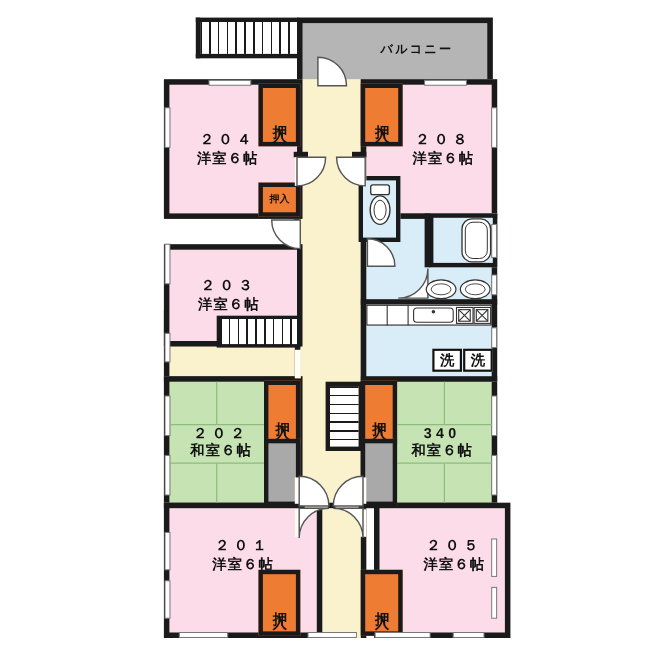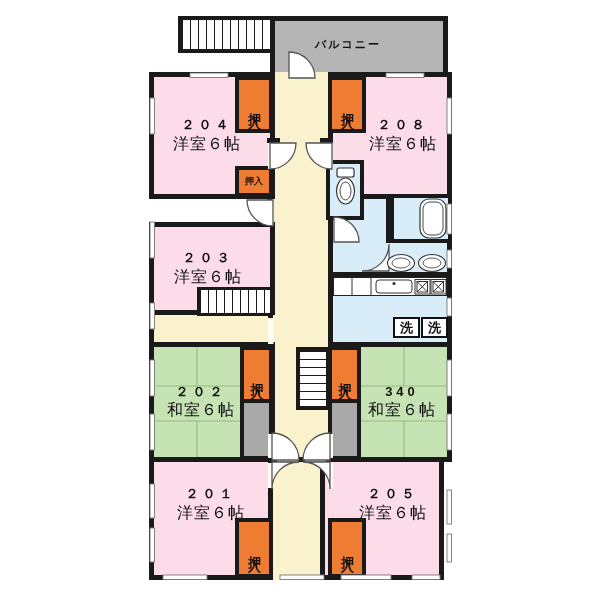--- a/index.html
+++ b/index.html
@@ -7,26 +7,26 @@
           font-family:"Liberation Sans","DejaVu Sans",sans-serif;color:#111;}
   .abs{position:absolute;box-sizing:border-box;}
   
   .corridor{background:#faf2cd;border-left:5px solid #1a1a1a;border-right:5px solid #1a1a1a;}
   .landing{background:#faf2cd;border:5px solid #1a1a1a;}
   .room{border:5px solid #1a1a1a;display:flex;flex-direction:column;align-items:center;justify-content:center;}
   .pink{background:#fbdce8;}
   .green{background:#c6e3b4;}
   .blue{background:#d8edf8;border:5px solid #1a1a1a;}
   .room .num{font-size:13px;font-weight:700;letter-spacing:4px;line-height:1.25;white-space:nowrap;}
-  .room .typ{font-size:16px;font-weight:400;letter-spacing:1px;line-height:1.25;white-space:nowrap;}
+  .room .typ{font-size:13px;font-weight:700;letter-spacing:1px;line-height:1.25;white-space:nowrap;}
   .closet{background:#ef7c33;border:4px solid #1a1a1a;display:flex;align-items:center;justify-content:center;}
   .closet .vtxt{writing-mode:vertical-rl;text-orientation:upright;font-size:13px;font-weight:700;letter-spacing:2px;color:#111;}
   .closet .htxt{font-size:9px;font-weight:700;color:#111;white-space:nowrap;}
   .gray{background:#a9a9a9;border:4px solid #1a1a1a;}
-  .balcony{background:#b5b5b5;border:5px solid #1a1a1a;display:flex;align-items:flex-start;justify-content:flex-start;}
+  .balcony{background:#b5b5b5;border:5px solid #1a1a1a;display:flex;align-items:flex-start;justify-content:center;}
   .balcony .blab{margin-top:16px;margin-left:40px;font-size:11px;font-weight:700;letter-spacing:2px;color:#111;}
   .stairV{background:repeating-linear-gradient(90deg,#1a1a1a 0 1.4px,#ffffff 1.4px 8px);border:4px solid #1a1a1a;}
   .stairH{background:repeating-linear-gradient(180deg,#1a1a1a 0 1.4px,#ffffff 1.4px 8px);border:4px solid #1a1a1a;}
   .counter{background:#fff;border:1.4px solid #222;}
   .wash{background:#fff;border:2px solid #111;display:flex;align-items:center;justify-content:center;
         font-size:13px;font-weight:700;}
   .wallbar{background:#1a1a1a;}
   svg.overlay{position:absolute;left:0;top:0;z-index:40;pointer-events:none;}
 </style>
 </head>
@@ -55,25 +55,25 @@
     <span class="typ">洋室６帖</span>
   </div>
   <div class="abs room green" style="left:149px;top:342px;width:126px;height:120px;padding-right:22px;">
     <span class="num">２０２</span>
     <span class="typ">和室６帖</span>
   </div>
   <div class="abs room green" style="left:328px;top:342px;width:124px;height:120px;padding-left:24px;">
     <span class="num">340</span>
     <span class="typ">和室６帖</span>
   </div>
-  <div class="abs room pink" style="left:149px;top:457px;width:124px;height:123px;padding-bottom:28px;">
+  <div class="abs room pink" style="left:149px;top:457px;width:144px;height:123px;padding-bottom:28px;">
     <span class="num">２０１</span>
     <span class="typ">洋室６帖</span>
   </div>
-  <div class="abs room pink" style="left:320px;top:457px;width:124px;height:123px;padding-left:22px;padding-bottom:28px;">
+  <div class="abs room pink" style="left:340px;top:457px;width:124px;height:123px;padding-left:22px;padding-bottom:28px;">
     <span class="num">２０５</span>
     <span class="typ">洋室６帖</span>
   </div>
 
   <div class="abs blue" style="left:328px;top:194px;width:124px;height:153px;"></div>
 
   <div class="abs blue" style="left:326px;top:160px;width:38px;height:60px;border-width:4px;"></div>
 
   <div class="abs blue" style="left:390px;top:194px;width:62px;height:49px;border-width:4px;"></div>
 

